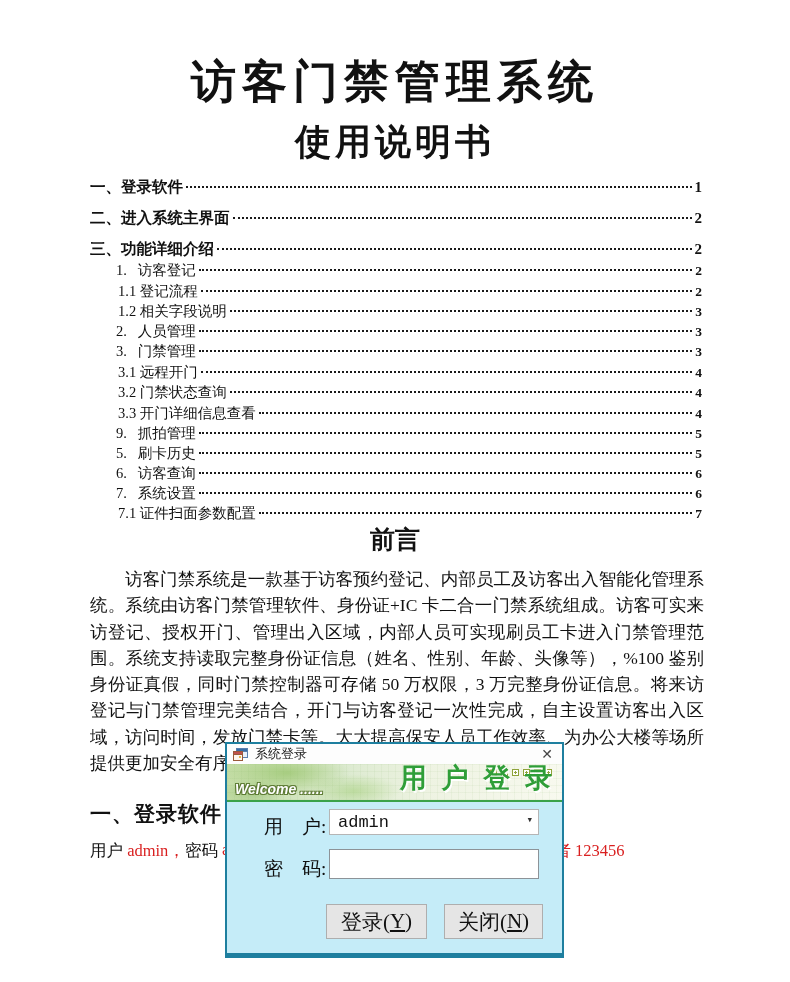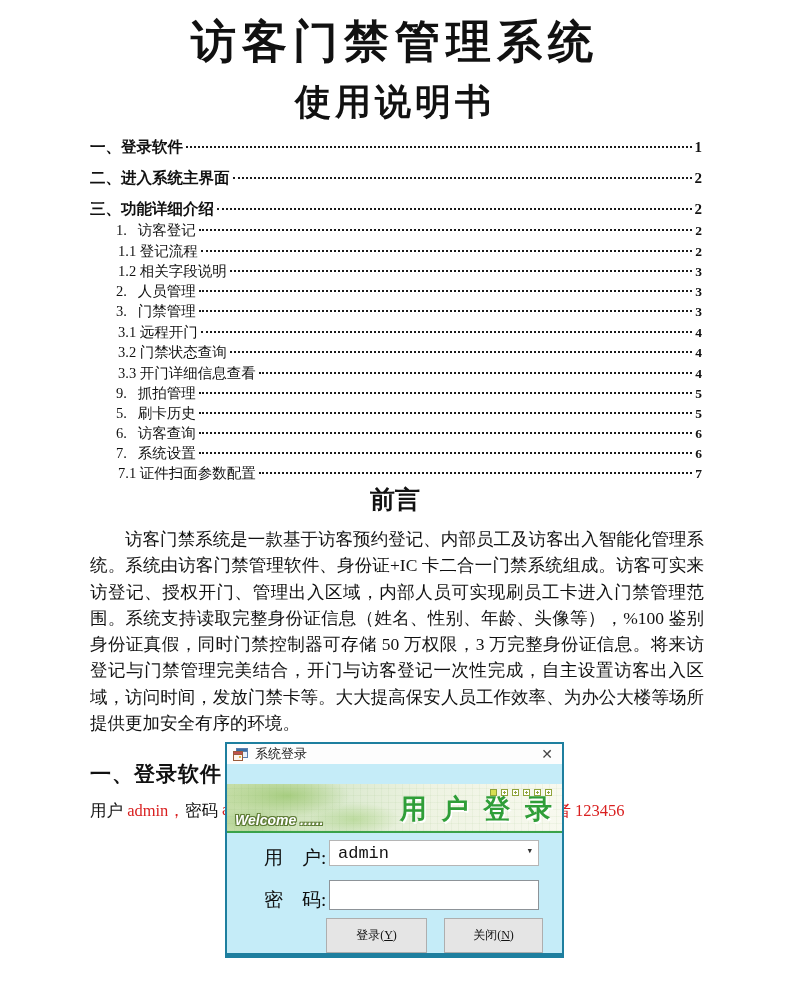--- a/index.html
+++ b/index.html
@@ -5,21 +5,21 @@
   * { box-sizing: border-box; margin: 0; padding: 0; }
   html, body { width: 790px; height: 982px; }
   body {
     background: #ffffff;
     font-family: "Liberation Serif", serif;
     color: #111;
   }
   .page { position: relative; width: 790px; height: 982px; overflow: hidden; background: #fff; }
 
   
-  .doc-title1 { text-align: center; font-size: 45px; font-weight: bold; padding-top: 12px; letter-spacing: 6px; }
+  .doc-title1 { text-align: center; font-size: 45px; font-weight: bold; padding-top: 12px; letter-spacing: 6px; margin-top: 40px; }
   .doc-title2 { text-align: center; font-size: 36px; font-weight: bold; margin-top: 6px; letter-spacing: 4px; }
   .toc-heading { text-align: center; font-size: 23px; font-weight: 600; margin-top: 4px; }
 
   
   .toc { width: 612px; margin: 6px 0 0 90px; }
   .toc-row { display: flex; align-items: baseline; }
   .toc-row span { white-space: pre; }
   .toc-row .dots { flex: 1; border-bottom: 2px dotted #1a1a1a; margin: 0 3px; transform: translateY(-4px); }
   .toc-row .pg { font-weight: bold; font-size: 14px; }
   .lvl0 { font-weight: bold; font-size: 15.5px; margin-top: 10px; }
@@ -44,29 +44,28 @@
     position: absolute; left: 225px; top: 742px; width: 339px; height: 216px;
     border: 2px solid #1e7f9f; border-bottom-width: 5px;
     background: #c5ecf8;
   }
   .titlebar { height: 20px; background: #fdfdfd; display: flex; align-items: center; padding: 0 9px 0 6px; }
   .titlebar .app-icon { width: 15px; height: 13px; flex: 0 0 auto; }
   .titlebar .dlg-title { font-size: 13px; margin-left: 7px; color: #1a1a1a; flex: 1; font-family: "Liberation Sans", sans-serif; }
   .close-x { font-size: 14px; color: #444; cursor: default; font-family: "Liberation Sans", sans-serif; }
 
   .banner {
-    position: relative; height: 49px; border-bottom: 2px solid #3aa24a;
+    position: relative; height: 38px; border-bottom: 2px solid #3aa24a;
     background:
       radial-gradient(ellipse 90px 30px at 18% 25%, rgba(140,190,90,.60), transparent 70%),
       radial-gradient(ellipse 70px 26px at 38% 75%, rgba(150,200,100,.45), transparent 65%),
       radial-gradient(ellipse 50px 20px at 8% 80%, rgba(120,170,80,.40), transparent 65%),
       repeating-linear-gradient(90deg, rgba(120,170,90,.07) 0 1px, transparent 1px 7px),
       repeating-linear-gradient(0deg, rgba(120,170,90,.07) 0 1px, transparent 1px 7px),
       linear-gradient(90deg, #c4dda6 0%, #dcead0 35%, #eef3e2 60%, #f8f9ef 100%);
-    margin-top: 20px;
   }
   .squares { position: absolute; top: 5px; right: 10px; display: flex; gap: 4px; }
   .sq { width: 7px; height: 7px; border: 1px solid #8fa33a;
         background: radial-gradient(circle, #8fa33a 0 1px, #ffffff 1.3px); }
   .sq.first { background: #d6de52; }
   .welcome {
     position: absolute; left: 8px; bottom: 3px;
     font-family: "Liberation Sans", sans-serif; font-style: italic; font-weight: bold; font-size: 14px; color: #ffffff;
     text-shadow: 1px 1px 0 #5c7a33, -1px 1px 0 #5c7a33, 1px -1px 0 #5c7a33, -1px -1px 0 #5c7a33;
   }
@@ -85,24 +84,24 @@
     background: #fff; border: 1px solid #b5b5b5; display: flex; align-items: center; padding-left: 8px;
     font-family: "Liberation Mono", "DejaVu Sans Mono", monospace; font-size: 17px;
   }
   .combo .arrow { position: absolute; right: 5px; top: 3px; font-size: 11px; color: #333; }
   .pwd-input {
     position: absolute; left: 102px; top: 47px; width: 210px; height: 30px;
     background: #fff; border: 1px solid #8d9398; outline: none;
     font-family: "Liberation Mono", "DejaVu Sans Mono", monospace; font-size: 17px; padding-left: 8px;
   }
   .btn {
-    position: absolute; top: 85px; height: 35px;
+    position: absolute; top: 102px; height: 35px;
     background: #e5e5e5; border: 1px solid #aeaeae;
     display: flex; align-items: center; justify-content: center;
-    font-family: "Liberation Serif", serif; font-size: 12px; color: #111;
+    font-family: "Liberation Serif", serif; font-size: 21px; color: #111;
   }
   .btn-login { left: 99px; width: 101px; }
   .btn-close { left: 217px; width: 99px; }
   .u { text-decoration: underline; }
 </style>
 </head>
 <body>
 
 <div class="page">
 

